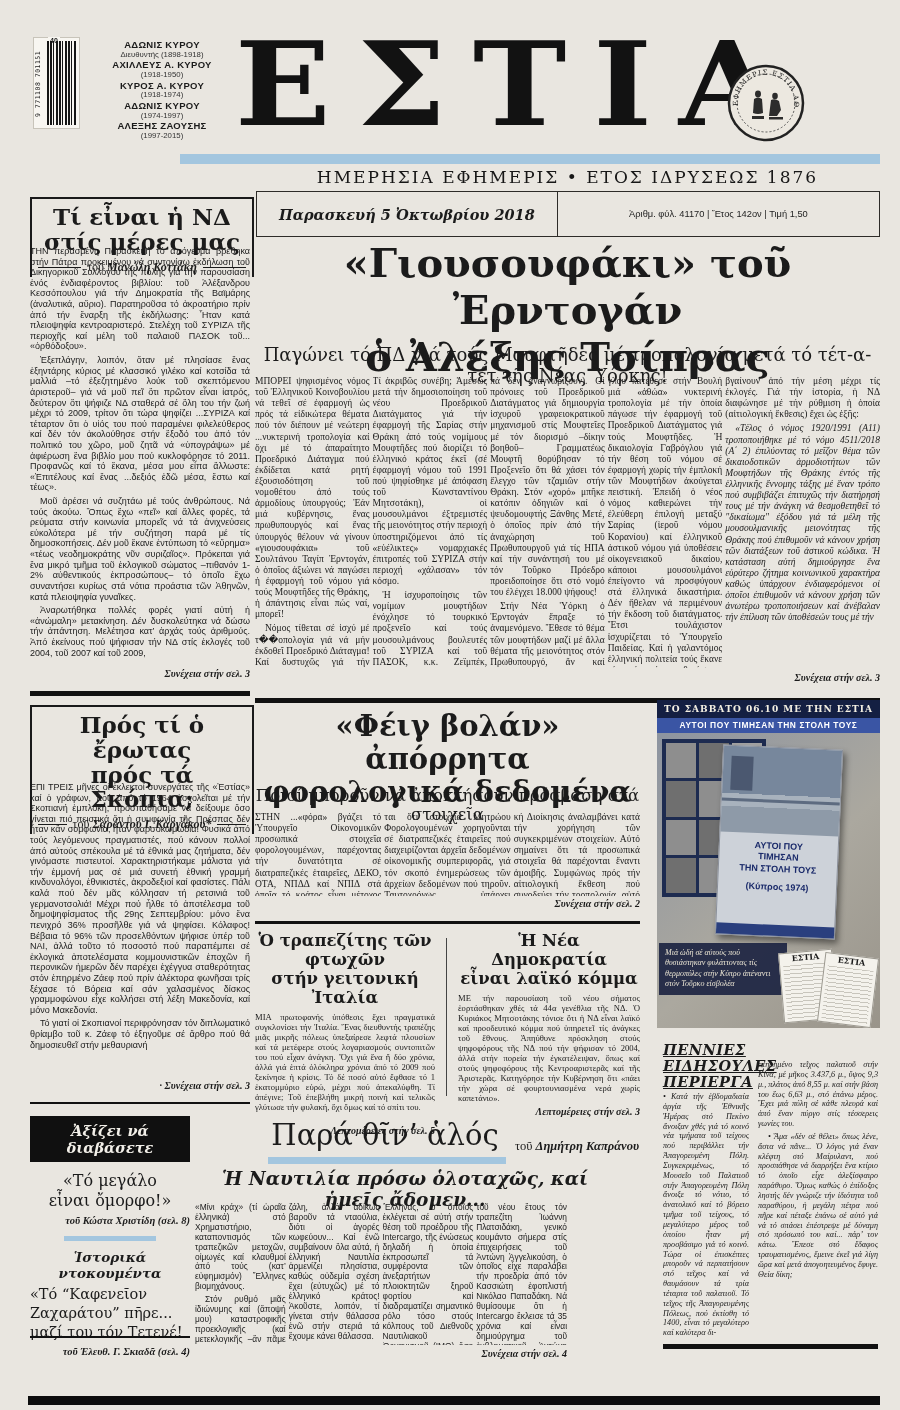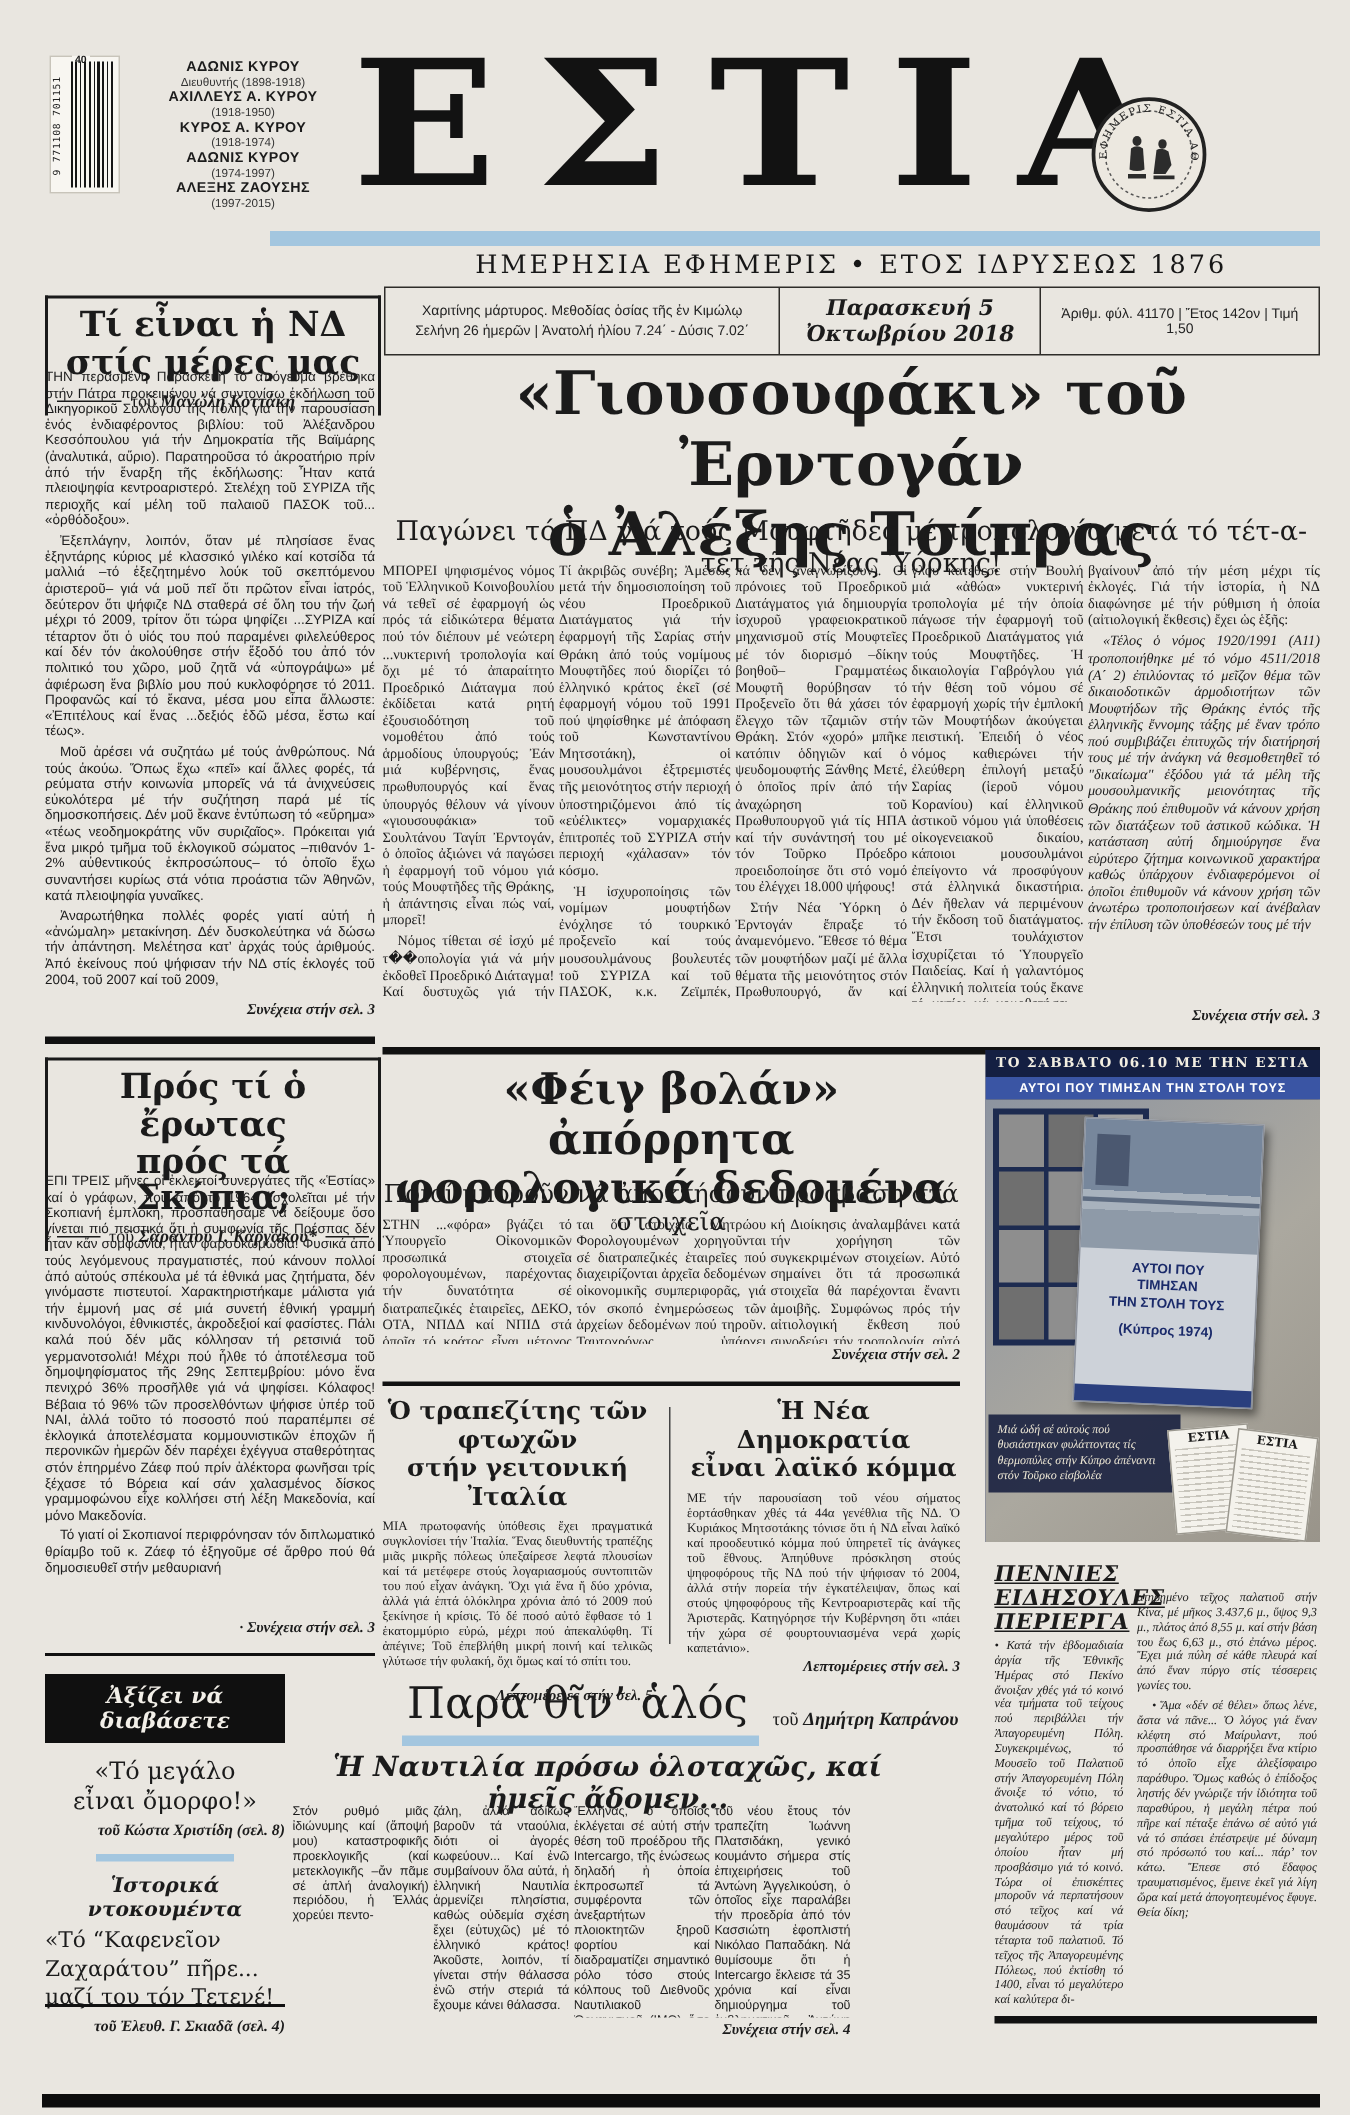--- a/index.html
+++ b/index.html
@@ -159,24 +159,20 @@
       <ellipse cx="48" cy="32" rx="2.8" ry="3.2" fill="#2c2c2c"></ellipse>
       <path d="M44 36 q4 -2 8 1 l2 9 l-4 6 l-8 0 z" fill="#2c2c2c"></path>
       <path d="M42 53 l14 0 l0 2.5 l-14 0 z" fill="#2c2c2c"></path>
     </svg>
   </div>
 
   <div class="abs blue-bar"></div>
   <div class="abs tagline">ΗΜΕΡΗΣΙΑ ΕΦΗΜΕΡΙΣ • ΕΤΟΣ ΙΔΡΥΣΕΩΣ 1876</div>
 
   <div class="abs info-strip">
-    <div class="info-cell ic1">
-      <div>Χαριτίνης μάρτυρος. Μεθοδίας ὁσίας τῆς ἐν Κιμώλῳ</div>
-      <div>Σελήνη 26 ἡμερῶν | Ἀνατολή ἡλίου 7.24΄ - Δύσις 7.02΄</div>
-    </div>
     <div class="info-cell ic2">
       <div>Παρασκευή 5 Ὀκτωβρίου 2018</div>
     </div>
     <div class="info-cell ic3">
       <div>Ἀριθμ. φύλ. 41170 | Ἔτος 142ον | Τιμή 1,50</div>
     </div>
   </div>
 
   <div class="abs boxhead" style="left:30px;top:167px;width:212px;margin-top:30px;">
     <div class="bh-title hl">Τί εἶναι ἡ ΝΔ
@@ -333,20 +329,21 @@
       <p>• Ἅμα «δέν σέ θέλει» ὅπως λένε, ἄστα νά πᾶνε... Ὁ λόγος γιά ἕναν κλέφτη στό Μαίρυλαντ, πού προσπάθησε νά διαρρήξει ἕνα κτίριο τό ὁποῖο εἶχε ἀλεξίσφαιρο παράθυρο. Ὅμως καθώς ὁ ἐπίδοξος ληστής δέν γνώριζε τήν ἰδιότητα τοῦ παραθύρου, ἡ μεγάλη πέτρα πού πῆρε καί πέταξε ἐπάνω σέ αὐτό γιά νά τό σπάσει ἐπέστρεψε μέ δύναμη στό πρόσωπό του καί... πάρ’ τον κάτω. Ἔπεσε στό ἔδαφος τραυματισμένος, ἔμεινε ἐκεῖ γιά λίγη ὥρα καί μετά ἀπογοητευμένος ἔφυγε. Θεία δίκη;</p>
     </div>
   <div class="abs rule" style="left:663px;top:1344px;width:215px;height:5px;"></div>
 
   <div class="abs bot-title">Παρά θῖν’ ἁλός</div>
   <div class="abs bot-blue"></div>
   <div class="abs bot-byline"><span>τοῦ</span> <b>Δημήτρη Καπράνου</b></div>
   <div class="abs bot-hl">Ἡ Ναυτιλία πρόσω ὁλοταχῶς, καί ἡμεῖς ἄδομεν...</div>
   <div class="abs cols bot-cols">
     <div class="col body-sans page-body">
+        <p>«Μίνι κράχ» (τί ὡραῖα ἑλληνικά) στό Χρηματιστήριο, καταποντισμός τῶν τραπεζικῶν μετοχῶν, οἰμωγές καί κλαυθμοί ἀπό τούς (κατ’ εὐφημισμόν) Ἕλληνες βιομηχάνους.</p>
         <p>Στόν ρυθμό μιᾶς ἰδιώνυμης καί (ἄποψή μου) καταστροφικῆς προεκλογικῆς (καί μετεκλογικῆς –ἄν πᾶμε σέ ἁπλή ἀναλογική) περιόδου, ἡ Ἑλλάς χορεύει πεντο-</p>
       </div>
     <div class="col body-sans page-body">
         <p>ζάλη, ἀλλά ἀδίκως βαροῦν τά νταούλια, διότι οἱ ἀγορές κωφεύουν... Καί ἐνῶ συμβαίνουν ὅλα αὐτά, ἡ ἑλληνική Ναυτιλία ἁρμενίζει πλησίστια, καθώς οὐδεμία σχέση ἔχει (εὐτυχῶς) μέ τό ἑλληνικό κράτος! Ἀκοῦστε, λοιπόν, τί γίνεται στήν θάλασσα ἐνῶ στήν στεριά τά ἔχουμε κάνει θάλασσα.</p>
         <p>• Ὁ Δημήτρης Φαφαλιός εἶναι ὁ τρίτος κατά σειράν</p>
       </div>
     <div class="col body-sans page-body">
         <p>Ἕλληνας, ὁ ὁποῖος ἐκλέγεται σέ αὐτή στήν θέση τοῦ προέδρου τῆς Intercargo, τῆς ἑνώσεως δηλαδή ἡ ὁποία ἐκπροσωπεῖ τά συμφέροντα τῶν ἀνεξαρτήτων πλοιοκτητῶν ξηροῦ φορτίου καί διαδραματίζει σημαντικό ρόλο τόσο στούς κόλπους τοῦ Διεθνοῦς Ναυτιλιακοῦ Ὀργανισμοῦ (ΙΜΟ) ὅσο καί σέ ὅλα τά διεθνῆ ναυτιλιακά καί ναυτικά ὄργανα. Ὁ νέος πρόεδρος διαδέχεται ἀπό τήν πρώτη</p>
       </div>
     <div class="col body-sans page-body">

